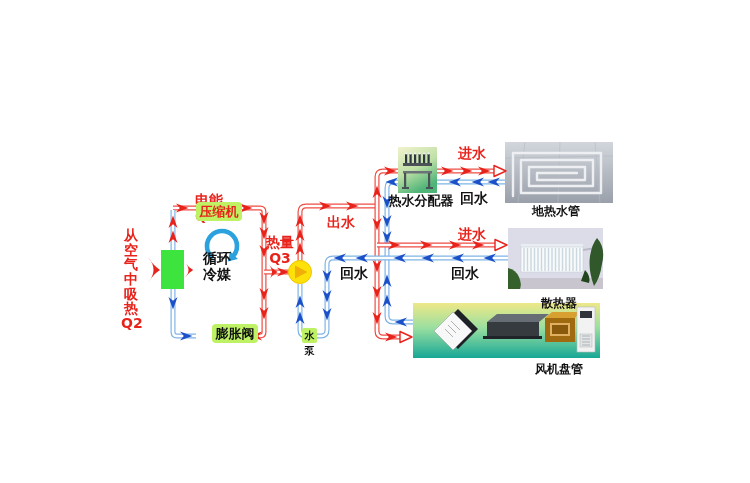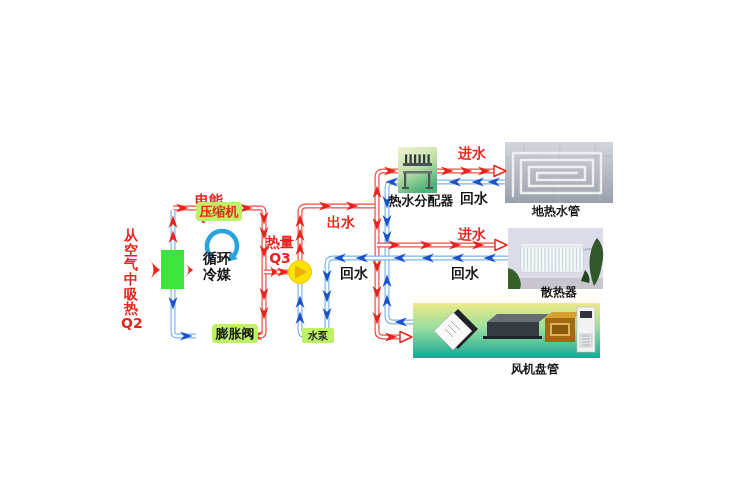--- a/index.html
+++ b/index.html
@@ -11,21 +11,21 @@
   .lbl{position:absolute;font-weight:bold;font-size:14px;line-height:1.15;z-index:3;}
   .red{color:#e8231c;}
   .blk{color:#111;text-align:right;}
   .ctr{text-align:center;}
   .pre{white-space:pre-line;}
   .tag{
     position:absolute;background:#bef264;border-radius:4px;z-index:3;
     font-weight:bold;text-align:center;
   }
   .tag.big{width:46px;height:19px;line-height:19px;font-size:13px;}
-  .tag.small{width:32px;height:15px;line-height:15px;font-size:10px;border-radius:2px;}
+  .tag.small{width:15px;height:15px;line-height:15px;font-size:10px;border-radius:2px;}
   .imglbl{font-size:12px;}
 </style>
 </head>
 <body>
 
 <div id="stage">
 
   <svg id="pipes" width="750" height="483" viewBox="0 0 750 483">
     <defs>
       <path id="chv" d="M-6,-4.5 L6.5,0 L-6,4.5 L-2.2,0 Z"></path>
@@ -266,17 +266,17 @@
 
   <div class="tag small" style="left:302px;top:328px;color:#111;">水泵</div>
 
   <div class="lbl red" style="left:458px;top:145px;">进水</div>
   <div class="lbl blk" style="left:460px;top:190px;">回水</div>
   <div class="lbl blk ctr" style="left:388px;top:194px;width:66px;font-size:13px;">热水分配器</div>
   <div class="lbl blk ctr imglbl" style="left:529px;top:205px;width:54px;">地热水管</div>
 
   <div class="lbl red" style="left:458px;top:226px;">进水</div>
   <div class="lbl blk" style="left:451px;top:265px;">回水</div>
-  <div class="lbl blk ctr imglbl" style="left:536px;top:286px;width:46px;">散热器</div>
-
-  <div class="lbl blk ctr imglbl" style="left:506px;top:363px;width:58px;">风机盘管</div>
+  <div class="lbl blk ctr imglbl" style="left:536px;top:297px;width:46px;">散热器</div>
+
+  <div class="lbl blk ctr imglbl" style="left:530px;top:363px;width:58px;">风机盘管</div>
 
 </div>
 
 </body></html>

